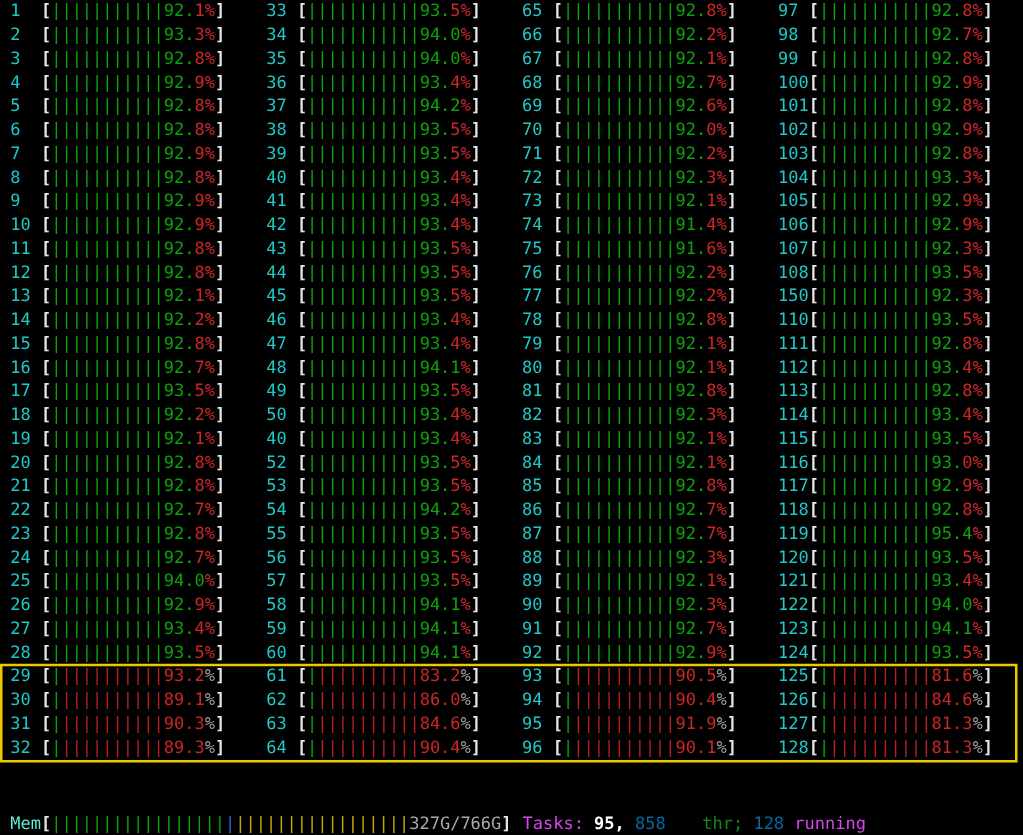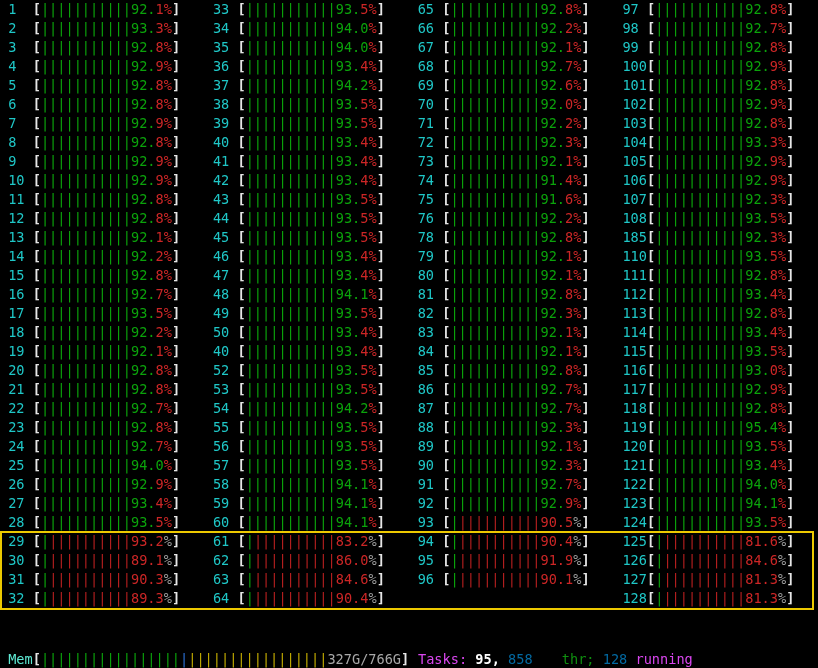--- a/index.html
+++ b/index.html
@@ -112,20 +112,21 @@
         <div class="cpu-row"><span class="cid"> 67 </span><span class="br">[</span><span><span class="pg">|||||||||||</span></span><span><span class="tg">92.</span><span class="tr">1%</span></span><span class="br">]</span></div>
         <div class="cpu-row"><span class="cid"> 68 </span><span class="br">[</span><span><span class="pg">|||||||||||</span></span><span><span class="tg">92.</span><span class="tr">7%</span></span><span class="br">]</span></div>
         <div class="cpu-row"><span class="cid"> 69 </span><span class="br">[</span><span><span class="pg">|||||||||||</span></span><span><span class="tg">92.</span><span class="tr">6%</span></span><span class="br">]</span></div>
         <div class="cpu-row"><span class="cid"> 70 </span><span class="br">[</span><span><span class="pg">|||||||||||</span></span><span><span class="tg">92.</span><span class="tr">0%</span></span><span class="br">]</span></div>
         <div class="cpu-row"><span class="cid"> 71 </span><span class="br">[</span><span><span class="pg">|||||||||||</span></span><span><span class="tg">92.</span><span class="tr">2%</span></span><span class="br">]</span></div>
         <div class="cpu-row"><span class="cid"> 72 </span><span class="br">[</span><span><span class="pg">|||||||||||</span></span><span><span class="tg">92.</span><span class="tr">3%</span></span><span class="br">]</span></div>
         <div class="cpu-row"><span class="cid"> 73 </span><span class="br">[</span><span><span class="pg">|||||||||||</span></span><span><span class="tg">92.</span><span class="tr">1%</span></span><span class="br">]</span></div>
         <div class="cpu-row"><span class="cid"> 74 </span><span class="br">[</span><span><span class="pg">|||||||||||</span></span><span><span class="tg">91.</span><span class="tr">4%</span></span><span class="br">]</span></div>
         <div class="cpu-row"><span class="cid"> 75 </span><span class="br">[</span><span><span class="pg">|||||||||||</span></span><span><span class="tg">91.</span><span class="tr">6%</span></span><span class="br">]</span></div>
         <div class="cpu-row"><span class="cid"> 76 </span><span class="br">[</span><span><span class="pg">|||||||||||</span></span><span><span class="tg">92.</span><span class="tr">2%</span></span><span class="br">]</span></div>
+        <div class="cpu-row"><span class="cid"> 77 </span><span class="br">[</span><span><span class="pg">|||||||||||</span></span><span><span class="tg">92.</span><span class="tr">2%</span></span><span class="br">]</span></div>
         <div class="cpu-row"><span class="cid"> 78 </span><span class="br">[</span><span><span class="pg">|||||||||||</span></span><span><span class="tg">92.</span><span class="tr">8%</span></span><span class="br">]</span></div>
         <div class="cpu-row"><span class="cid"> 79 </span><span class="br">[</span><span><span class="pg">|||||||||||</span></span><span><span class="tg">92.</span><span class="tr">1%</span></span><span class="br">]</span></div>
         <div class="cpu-row"><span class="cid"> 80 </span><span class="br">[</span><span><span class="pg">|||||||||||</span></span><span><span class="tg">92.</span><span class="tr">1%</span></span><span class="br">]</span></div>
         <div class="cpu-row"><span class="cid"> 81 </span><span class="br">[</span><span><span class="pg">|||||||||||</span></span><span><span class="tg">92.</span><span class="tr">8%</span></span><span class="br">]</span></div>
         <div class="cpu-row"><span class="cid"> 82 </span><span class="br">[</span><span><span class="pg">|||||||||||</span></span><span><span class="tg">92.</span><span class="tr">3%</span></span><span class="br">]</span></div>
         <div class="cpu-row"><span class="cid"> 83 </span><span class="br">[</span><span><span class="pg">|||||||||||</span></span><span><span class="tg">92.</span><span class="tr">1%</span></span><span class="br">]</span></div>
         <div class="cpu-row"><span class="cid"> 84 </span><span class="br">[</span><span><span class="pg">|||||||||||</span></span><span><span class="tg">92.</span><span class="tr">1%</span></span><span class="br">]</span></div>
         <div class="cpu-row"><span class="cid"> 85 </span><span class="br">[</span><span><span class="pg">|||||||||||</span></span><span><span class="tg">92.</span><span class="tr">8%</span></span><span class="br">]</span></div>
         <div class="cpu-row"><span class="cid"> 86 </span><span class="br">[</span><span><span class="pg">|||||||||||</span></span><span><span class="tg">92.</span><span class="tr">7%</span></span><span class="br">]</span></div>
         <div class="cpu-row"><span class="cid"> 87 </span><span class="br">[</span><span><span class="pg">|||||||||||</span></span><span><span class="tg">92.</span><span class="tr">7%</span></span><span class="br">]</span></div>
@@ -145,21 +146,21 @@
         <div class="cpu-row"><span class="cid"> 99 </span><span class="br">[</span><span><span class="pg">|||||||||||</span></span><span><span class="tg">92.</span><span class="tr">8%</span></span><span class="br">]</span></div>
         <div class="cpu-row"><span class="cid"> 100</span><span class="br">[</span><span><span class="pg">|||||||||||</span></span><span><span class="tg">92.</span><span class="tr">9%</span></span><span class="br">]</span></div>
         <div class="cpu-row"><span class="cid"> 101</span><span class="br">[</span><span><span class="pg">|||||||||||</span></span><span><span class="tg">92.</span><span class="tr">8%</span></span><span class="br">]</span></div>
         <div class="cpu-row"><span class="cid"> 102</span><span class="br">[</span><span><span class="pg">|||||||||||</span></span><span><span class="tg">92.</span><span class="tr">9%</span></span><span class="br">]</span></div>
         <div class="cpu-row"><span class="cid"> 103</span><span class="br">[</span><span><span class="pg">|||||||||||</span></span><span><span class="tg">92.</span><span class="tr">8%</span></span><span class="br">]</span></div>
         <div class="cpu-row"><span class="cid"> 104</span><span class="br">[</span><span><span class="pg">|||||||||||</span></span><span><span class="tg">93.</span><span class="tr">3%</span></span><span class="br">]</span></div>
         <div class="cpu-row"><span class="cid"> 105</span><span class="br">[</span><span><span class="pg">|||||||||||</span></span><span><span class="tg">92.</span><span class="tr">9%</span></span><span class="br">]</span></div>
         <div class="cpu-row"><span class="cid"> 106</span><span class="br">[</span><span><span class="pg">|||||||||||</span></span><span><span class="tg">92.</span><span class="tr">9%</span></span><span class="br">]</span></div>
         <div class="cpu-row"><span class="cid"> 107</span><span class="br">[</span><span><span class="pg">|||||||||||</span></span><span><span class="tg">92.</span><span class="tr">3%</span></span><span class="br">]</span></div>
         <div class="cpu-row"><span class="cid"> 108</span><span class="br">[</span><span><span class="pg">|||||||||||</span></span><span><span class="tg">93.</span><span class="tr">5%</span></span><span class="br">]</span></div>
-        <div class="cpu-row"><span class="cid"> 185</span><span class="br">[</span><span><span class="pg">|||||||||||</span></span><span><span class="tg">92.</span><span class="tr">3%</span></span><span class="br">]</span></div>
+        <div class="cpu-row"><span class="cid"> 150</span><span class="br">[</span><span><span class="pg">|||||||||||</span></span><span><span class="tg">92.</span><span class="tr">3%</span></span><span class="br">]</span></div>
         <div class="cpu-row"><span class="cid"> 110</span><span class="br">[</span><span><span class="pg">|||||||||||</span></span><span><span class="tg">93.</span><span class="tr">5%</span></span><span class="br">]</span></div>
         <div class="cpu-row"><span class="cid"> 111</span><span class="br">[</span><span><span class="pg">|||||||||||</span></span><span><span class="tg">92.</span><span class="tr">8%</span></span><span class="br">]</span></div>
         <div class="cpu-row"><span class="cid"> 112</span><span class="br">[</span><span><span class="pg">|||||||||||</span></span><span><span class="tg">93.</span><span class="tr">4%</span></span><span class="br">]</span></div>
         <div class="cpu-row"><span class="cid"> 113</span><span class="br">[</span><span><span class="pg">|||||||||||</span></span><span><span class="tg">92.</span><span class="tr">8%</span></span><span class="br">]</span></div>
         <div class="cpu-row"><span class="cid"> 114</span><span class="br">[</span><span><span class="pg">|||||||||||</span></span><span><span class="tg">93.</span><span class="tr">4%</span></span><span class="br">]</span></div>
         <div class="cpu-row"><span class="cid"> 115</span><span class="br">[</span><span><span class="pg">|||||||||||</span></span><span><span class="tg">93.</span><span class="tr">5%</span></span><span class="br">]</span></div>
         <div class="cpu-row"><span class="cid"> 116</span><span class="br">[</span><span><span class="pg">|||||||||||</span></span><span><span class="tg">93.</span><span class="tr">0%</span></span><span class="br">]</span></div>
         <div class="cpu-row"><span class="cid"> 117</span><span class="br">[</span><span><span class="pg">|||||||||||</span></span><span><span class="tg">92.</span><span class="tr">9%</span></span><span class="br">]</span></div>
         <div class="cpu-row"><span class="cid"> 118</span><span class="br">[</span><span><span class="pg">|||||||||||</span></span><span><span class="tg">92.</span><span class="tr">8%</span></span><span class="br">]</span></div>
         <div class="cpu-row"><span class="cid"> 119</span><span class="br">[</span><span><span class="pg">|||||||||||</span></span><span><span class="tg">95.4</span><span class="tr">%</span></span><span class="br">]</span></div>

